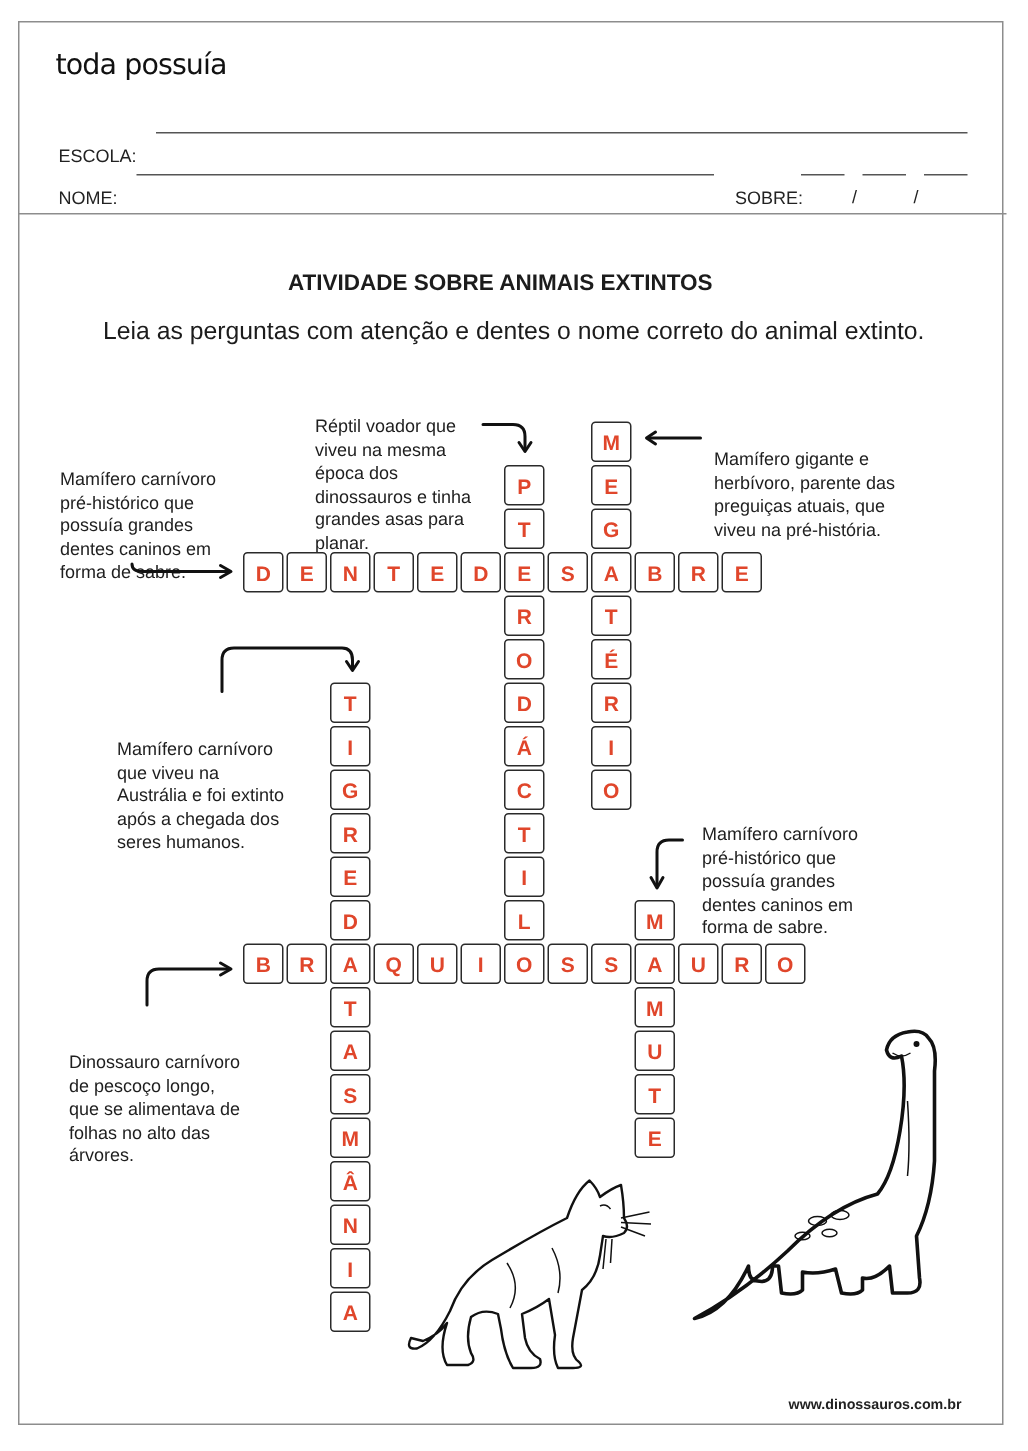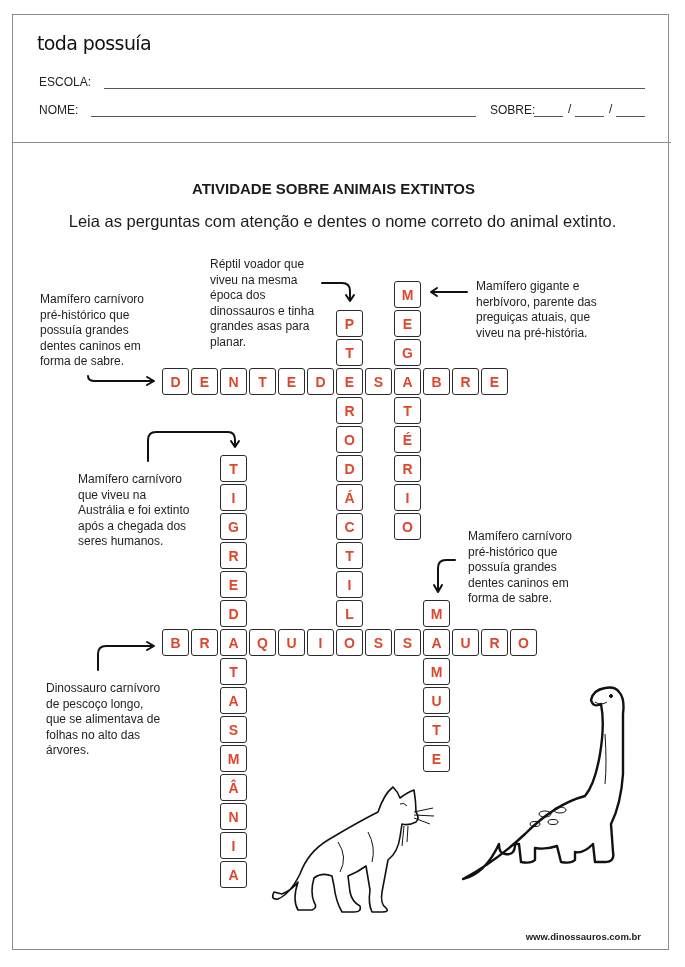--- a/index.html
+++ b/index.html
@@ -1,24 +1,24 @@
 <!DOCTYPE html>
 <html><head>
 <meta charset="utf-8">
 <style>
   html, body { margin:0; padding:0; background:#ffffff; }
   body { width:685px; height:967px; position:relative; overflow:hidden; font-family:"DejaVu Sans", sans-serif; color:#1a1a1a; }
   .frame { position:absolute; left:12px; top:14px; width:657px; height:936px; border:1.5px solid #8d8d8d; box-sizing:border-box; }
   .sep { position:absolute; left:12px; top:142px; width:659px; height:0; border-top:1.5px solid #8d8d8d; }
   .logo { position:absolute; left:37px; top:32px; font-family:"DejaVu Sans", sans-serif; font-size:19px; letter-spacing:-0.6px; color:#111; }
-  .field-label { position:absolute; font-size:12px; color:#222; font-family:"Liberation Sans", sans-serif; }
+  .field-label { position:absolute; font-size:12px; color:#222; font-family:"Liberation Sans", sans-serif;margin-top:22px; }
   .line { position:absolute; border-top:1px solid #555; height:0; }
   .title { position:absolute; left:0; width:667px; top:180px; text-align:center; font-family:"Liberation Sans", sans-serif; font-weight:bold; font-size:15px; color:#1c1c1c; }
   .subtitle { position:absolute; left:0; width:685px; top:212px; text-align:center; font-family:"Liberation Sans", sans-serif; font-size:16.5px; color:#1c1c1c; }
-  .clue { position:absolute; font-family:"Liberation Sans", sans-serif; font-size:12px; line-height:15.5px; color:#1e1e1e; white-space:pre-line; }
+  .clue { position:absolute; font-family:"Liberation Sans", sans-serif; font-size:12px; line-height:15.5px; color:#1e1e1e; white-space:pre-line;margin-top:20px; }
   .cell { position:absolute; width:27px; height:27px; border:1.2px solid #2a2a2a; border-radius:3px; background:#fff; box-sizing:border-box; display:flex; align-items:center; justify-content:center; font-family:"Liberation Sans", sans-serif; font-weight:bold; font-size:14px; color:#e0462b; }
   .arrow { position:absolute; overflow:visible; }
   .footer { position:absolute; right:44px; top:931px; font-family:"Liberation Sans", sans-serif; font-weight:bold; font-size:9.5px; color:#222; }
   .illus { position:absolute; }
 </style>
 </head>
 <body>
 
 <div class="frame"></div>
 <div class="sep"></div>

